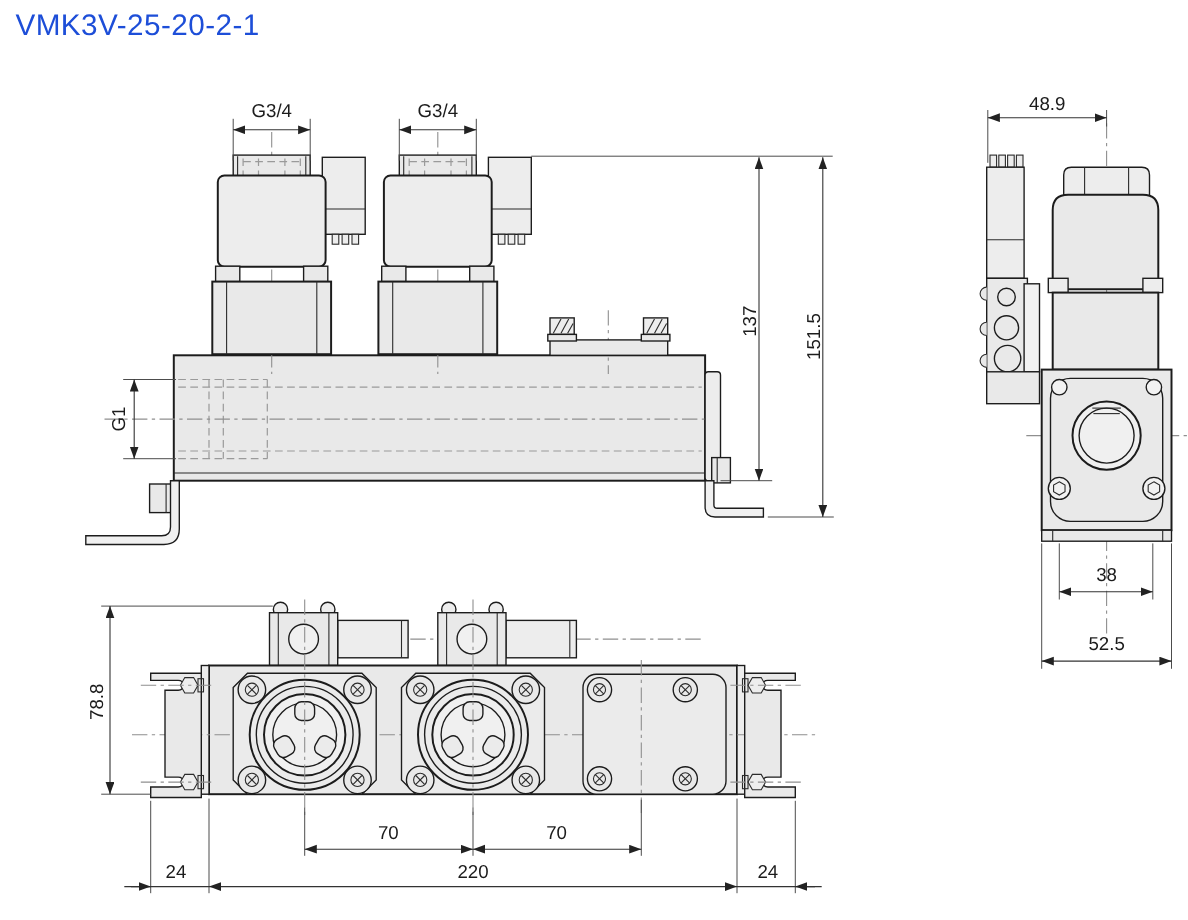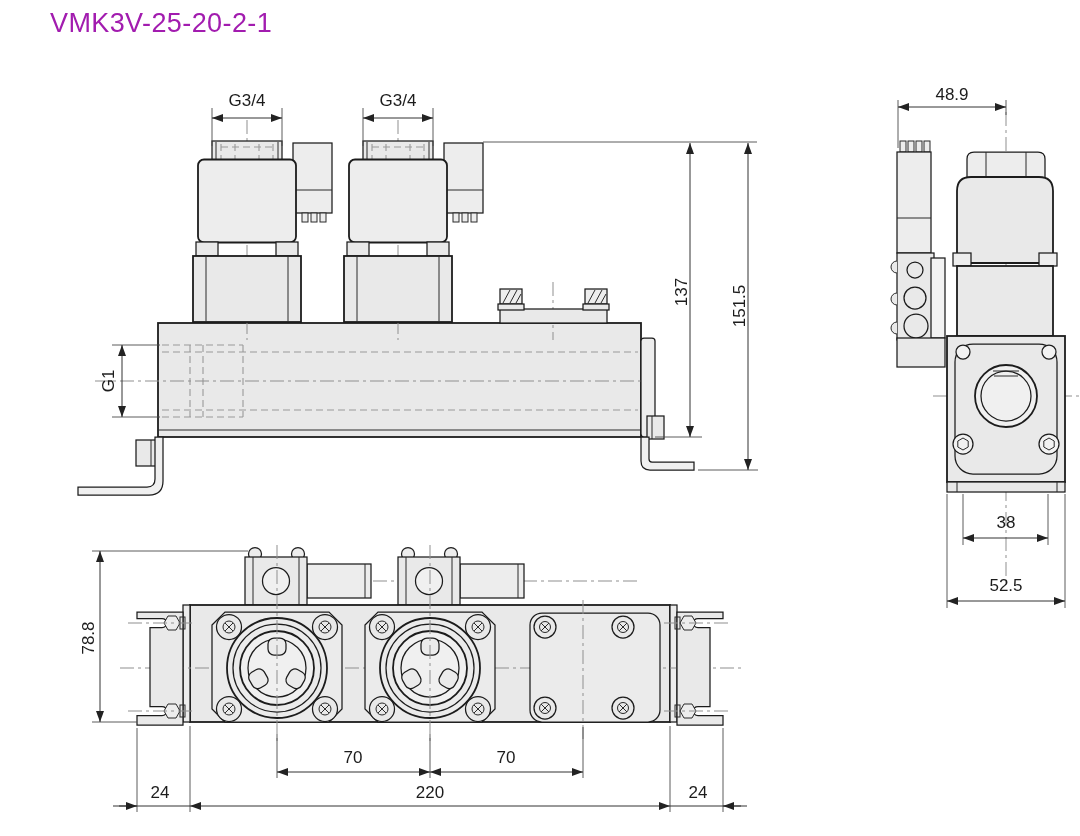--- a/index.html
+++ b/index.html
@@ -1,16 +1,16 @@
 <!DOCTYPE html>
 <html lang="en"><head>
 <meta charset="utf-8">
 <style>
   html,body{margin:0;padding:0;background:#ffffff;width:1080px;height:836px;overflow:hidden;}
-  .ttl{position:absolute;left:14px;top:8px;font:500 27px "Liberation Sans",sans-serif;color:#a21caf;letter-spacing:.4px;margin-left:36px;}
+  .ttl{position:absolute;left:14px;top:8px;font:500 27px "Liberation Sans",sans-serif;color:#1d4ed8;letter-spacing:.4px;}
   svg{position:absolute;left:0;top:0;}
   .o1{stroke:#1c1c1c;stroke-width:1.8;}
   .o2{stroke:#1c1c1c;stroke-width:1.25;}
   .thin{stroke:#2b2b2b;stroke-width:1;}
   .hid{stroke:#9a9a9a;stroke-width:1.1;stroke-dasharray:7 4;fill:none;}
   .cl{stroke:#8f8f8f;stroke-width:1;stroke-dasharray:14 4 3 4;fill:none;}
   .ext{stroke:#4a4a4a;stroke-width:.9;fill:none;}
   .dim{stroke:#333;stroke-width:1;fill:none;}
   .dtxt{font:17px "Liberation Sans",sans-serif;fill:#1c1c1c;}
 </style>

